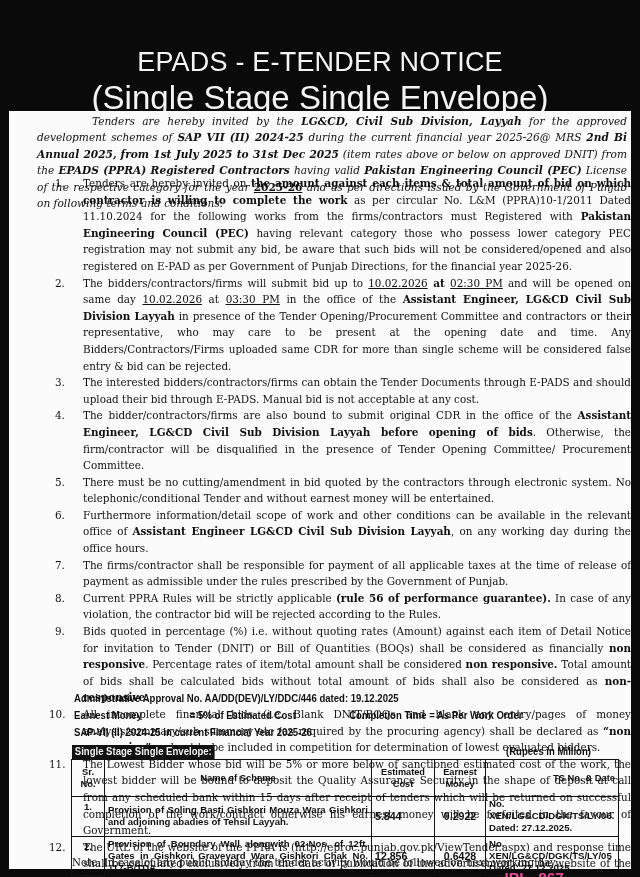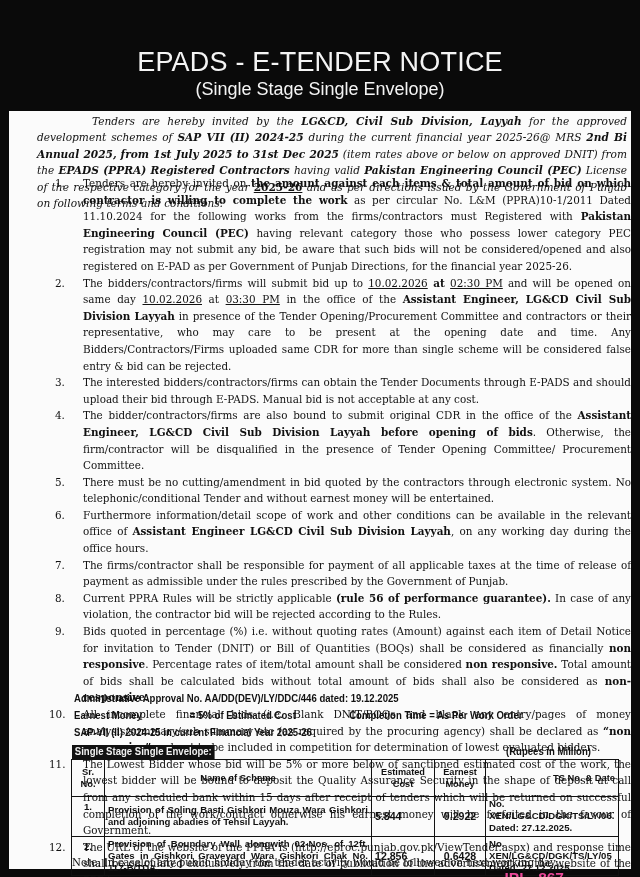--- a/index.html
+++ b/index.html
@@ -1,20 +1,20 @@
 <!DOCTYPE html>
 <html><head>
 <meta charset="utf-8">
 <style>
   html, body { margin: 0; padding: 0; }
   body { width: 640px; height: 877px; background: #0a0a0a; overflow: hidden; font-family: "DejaVu Serif", serif; color: #111; }
   .frame { position: absolute; left: 0; top: 0; width: 640px; height: 877px; background: #0a0a0a; margin-top: 44px; }
   .header { position: absolute; left: 0; top: 0; width: 640px; height: 66px; text-align: center; color: #f4f4f4; font-family: "Liberation Sans", sans-serif; }
   .header .t1 { position: absolute; left: 0; width: 640px; top: 3px; font-size: 27px; font-weight: normal; letter-spacing: 0.2px; transform: scaleY(1.02); }
-  .header .t2 { position: absolute; left: 0; width: 640px; top: 35px; font-size: 18px; font-weight: normal; }
+  .header .t2 { position: absolute; left: 0; width: 640px; top: 35px; font-size: 33px; font-weight: normal; }
   .paper { position: absolute; left: 9px; top: 67px; width: 622px; height: 758px; background: #fbfbfb; }
   .intro { position: absolute; left: 28px; top: 2px; width: 590px; font-family: "DejaVu Serif", serif; font-style: italic; font-size: 10.6px; line-height: 16.4px; text-align: justify; }
   .intro .ind { display: inline-block; width: 55px; }
   .intro b { font-style: italic; }
   .intro u { text-decoration: underline; font-weight: bold; font-style: normal; }
   .terms { position: absolute; left: 40px; top: 64px; width: 582px; font-family: "DejaVu Serif", serif; font-size: 10.4px; line-height: 16.6px; }
   .term { position: relative; padding-left: 34px; text-align: justify; }
   .term .num { position: absolute; left: 6px; top: 0; width: 26px; text-align: left; }
   .term.two .num { left: 0; }
   .term b { font-weight: bold; }

